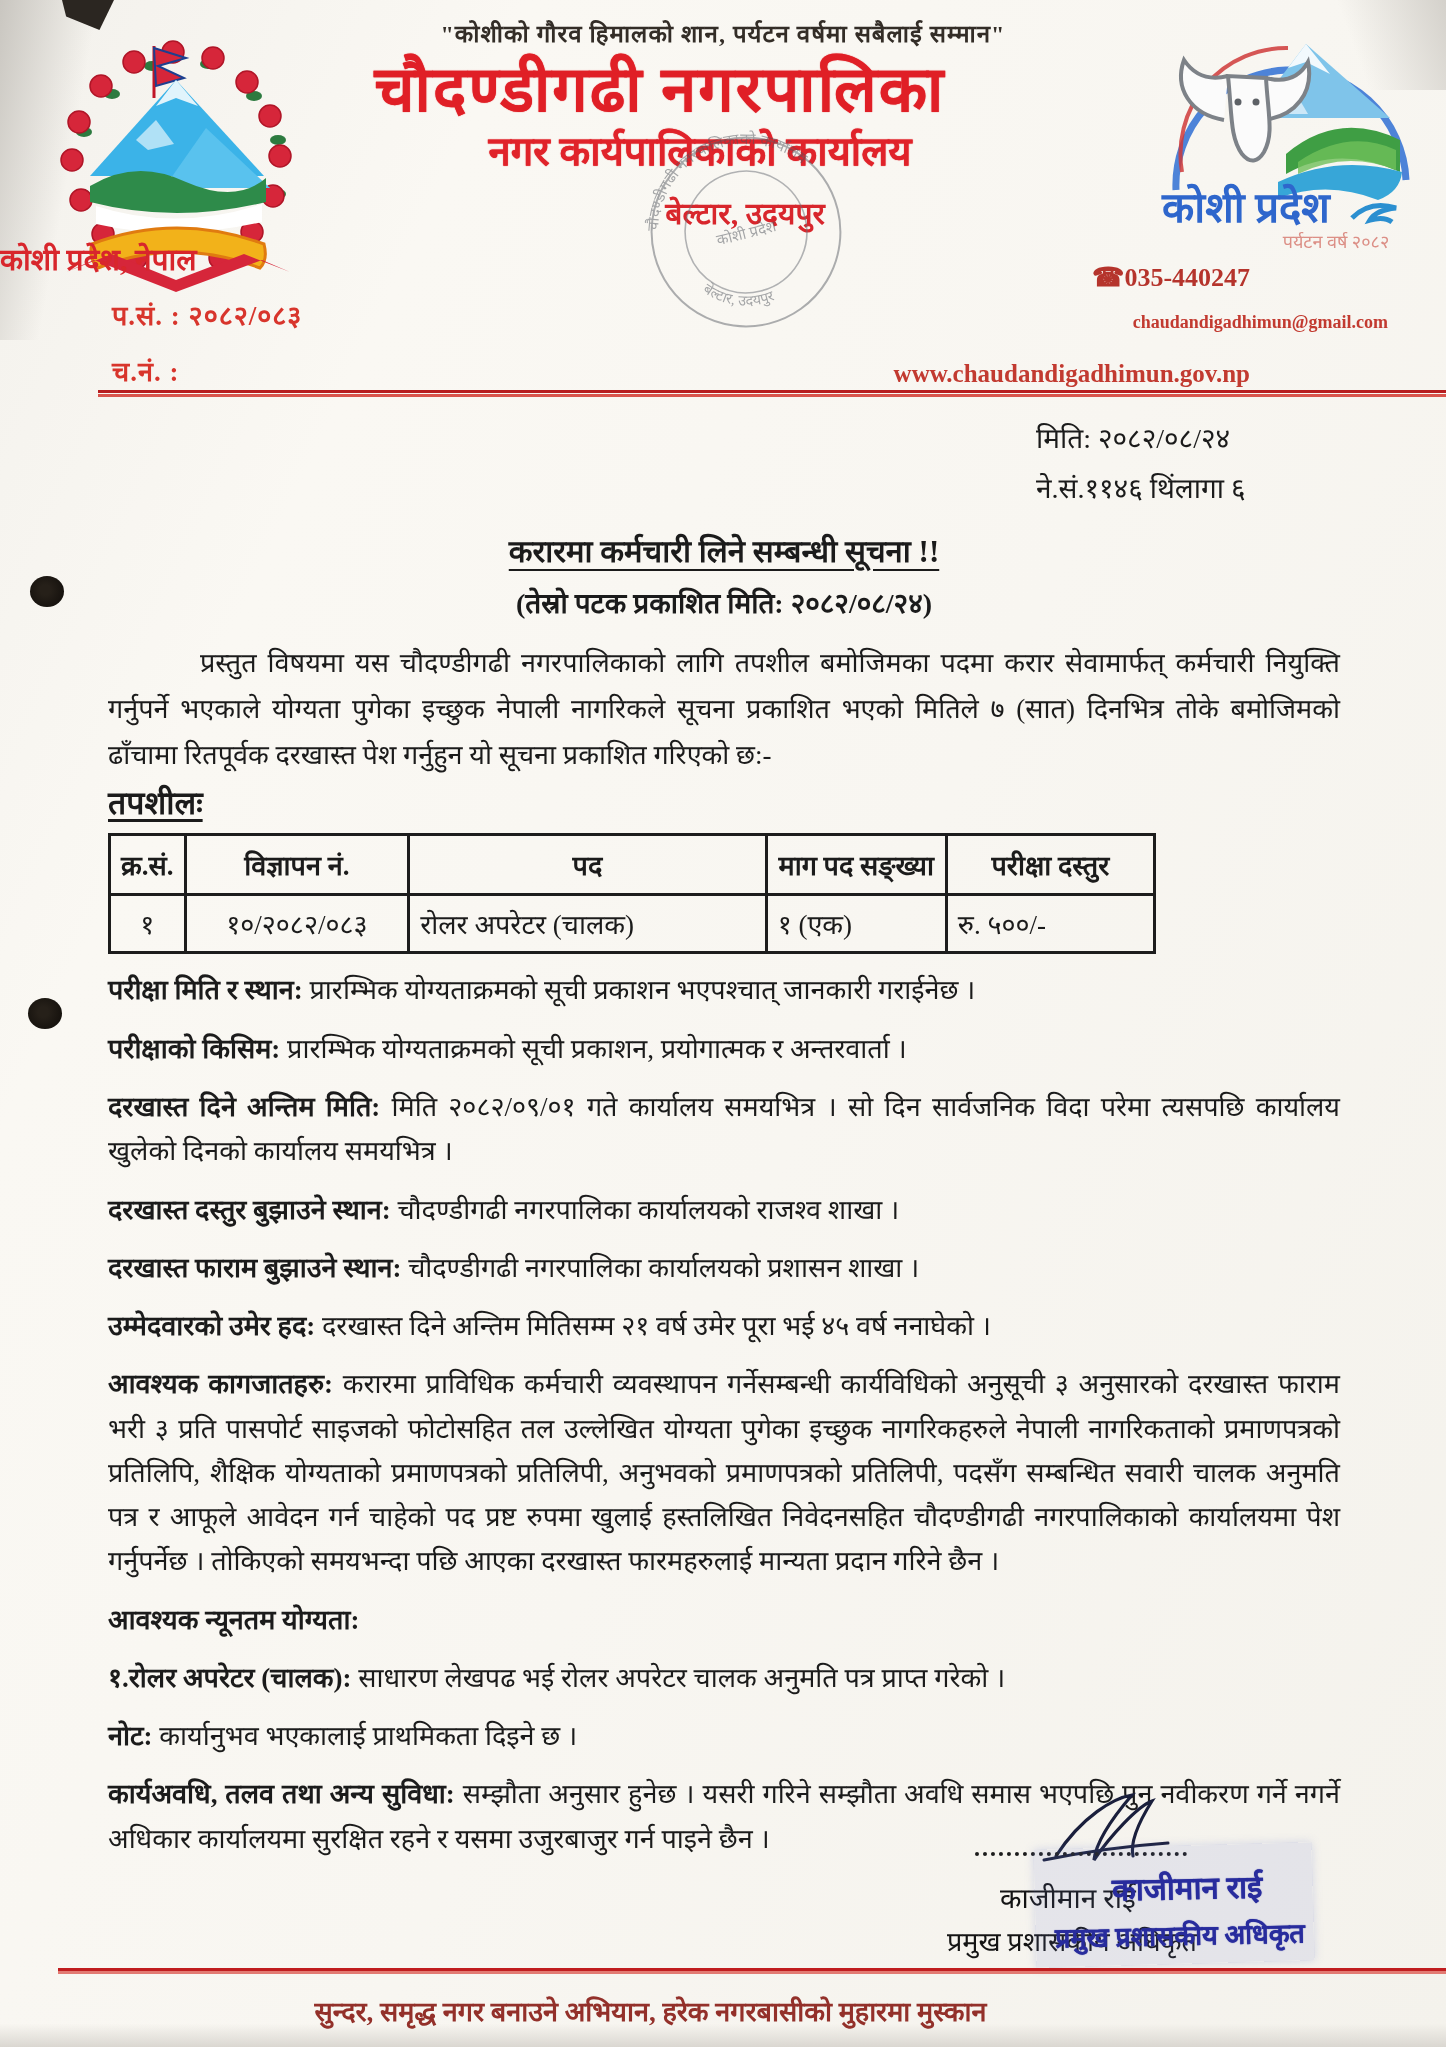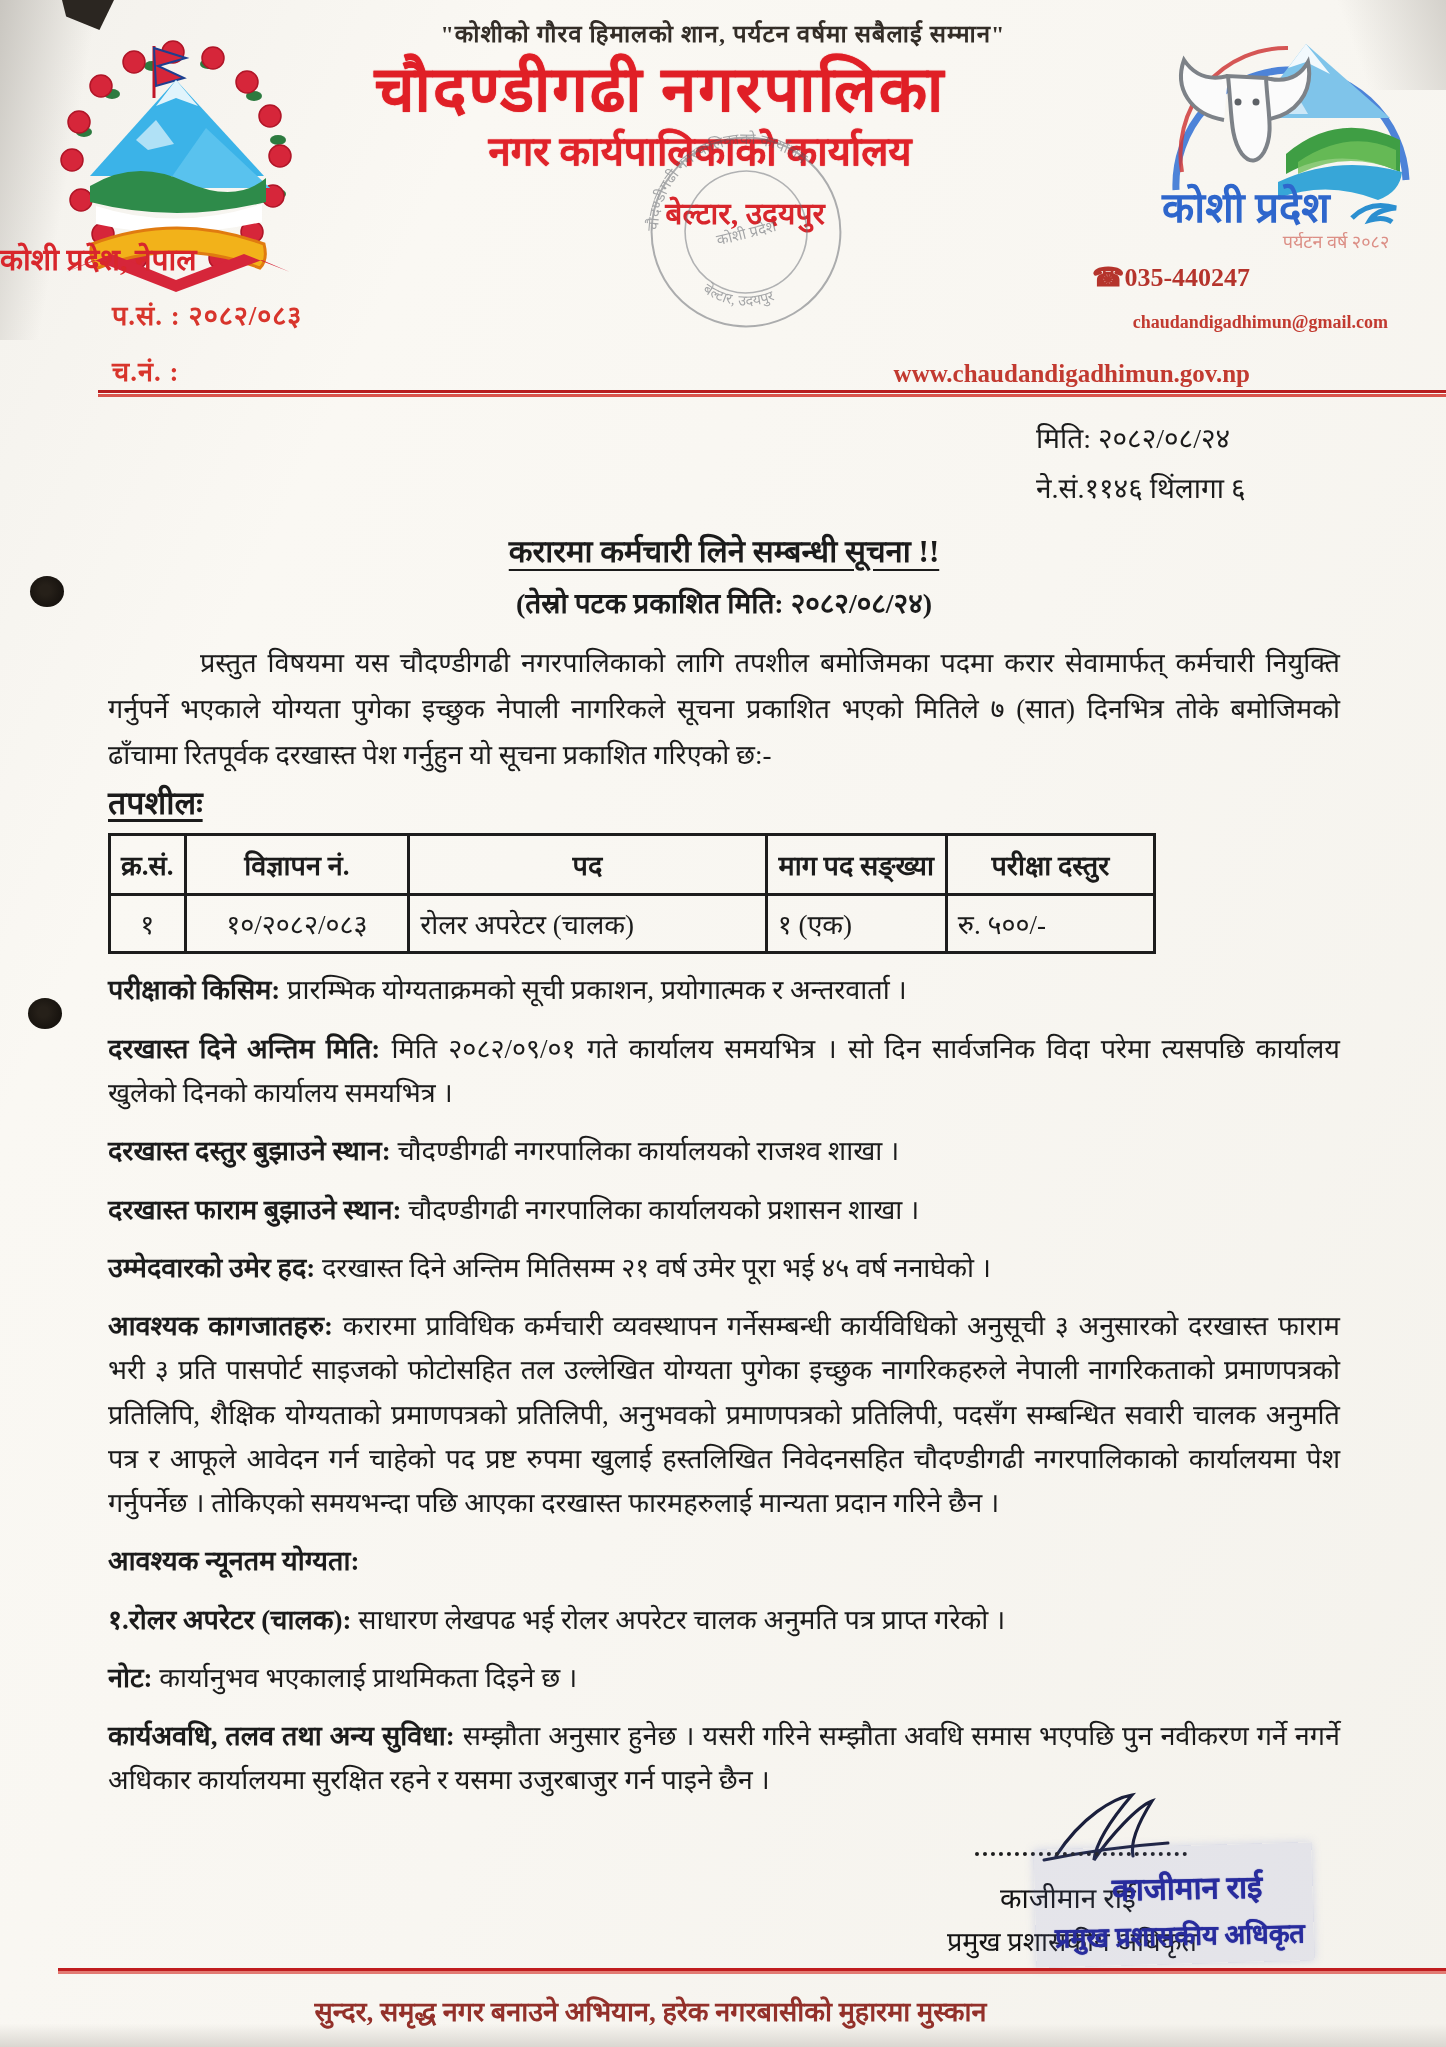--- a/index.html
+++ b/index.html
@@ -218,20 +218,21 @@
         <td class="c">१</td>
         <td class="c">१०/२०८२/०८३</td>
         <td>रोलर अपरेटर (चालक)</td>
         <td>१ (एक)</td>
         <td>रु. ५००/-</td>
       </tr>
     </tbody>
       </table>
 
     <div class="items">
+      <p><b>परीक्षा मिति र स्थान:</b> <span>प्रारम्भिक योग्यताक्रमको सूची प्रकाशन भएपश्चात् जानकारी गराईनेछ ।</span></p>
       <p><b>परीक्षाको किसिम:</b> <span>प्रारम्भिक योग्यताक्रमको सूची प्रकाशन, प्रयोगात्मक र अन्तरवार्ता ।</span></p>
       <p><b>दरखास्त दिने अन्तिम मिति:</b> <span>मिति २०८२/०९/०१ गते कार्यालय समयभित्र । सो दिन सार्वजनिक विदा परेमा त्यसपछि कार्यालय खुलेको दिनको कार्यालय समयभित्र ।</span></p>
       <p><b>दरखास्त दस्तुर बुझाउने स्थान:</b> <span>चौदण्डीगढी नगरपालिका कार्यालयको राजश्व शाखा ।</span></p>
       <p><b>दरखास्त फाराम बुझाउने स्थान:</b> <span>चौदण्डीगढी नगरपालिका कार्यालयको प्रशासन शाखा ।</span></p>
       <p><b>उम्मेदवारको उमेर हद:</b> <span>दरखास्त दिने अन्तिम मितिसम्म २१ वर्ष उमेर पूरा भई ४५ वर्ष ननाघेको ।</span></p>
       <p><b>आवश्यक कागजातहरु:</b> <span>करारमा प्राविधिक कर्मचारी व्यवस्थापन गर्नेसम्बन्धी कार्यविधिको अनुसूची ३ अनुसारको दरखास्त फाराम भरी ३ प्रति पासपोर्ट साइजको फोटोसहित तल उल्लेखित योग्यता पुगेका इच्छुक नागरिकहरुले नेपाली नागरिकताको प्रमाणपत्रको प्रतिलिपि, शैक्षिक योग्यताको प्रमाणपत्रको प्रतिलिपी, अनुभवको प्रमाणपत्रको प्रतिलिपी, पदसँग सम्बन्धित सवारी चालक अनुमति पत्र र आफूले आवेदन गर्न चाहेको पद प्रष्ट रुपमा खुलाई हस्तलिखित निवेदनसहित चौदण्डीगढी नगरपालिकाको कार्यालयमा पेश गर्नुपर्नेछ । तोकिएको समयभन्दा पछि आएका दरखास्त फारमहरुलाई मान्यता प्रदान गरिने छैन ।</span></p>
       <p class="qual-head">आवश्यक न्यूनतम योग्यता:</p>
       <p><b>१.रोलर अपरेटर (चालक):</b> <span>साधारण लेखपढ भई रोलर अपरेटर चालक अनुमति पत्र प्राप्त गरेको ।</span></p>
       <p><b>नोट:</b> <span>कार्यानुभव भएकालाई प्राथमिकता दिइने छ ।</span></p>
       <p><b>कार्यअवधि, तलव तथा अन्य सुविधा:</b> <span>सम्झौता अनुसार हुनेछ । यसरी गरिने सम्झौता अवधि समास भएपछि पुन नवीकरण गर्ने नगर्ने अधिकार कार्यालयमा सुरक्षित रहने र यसमा उजुरबाजुर गर्न पाइने छैन ।</span></p>

